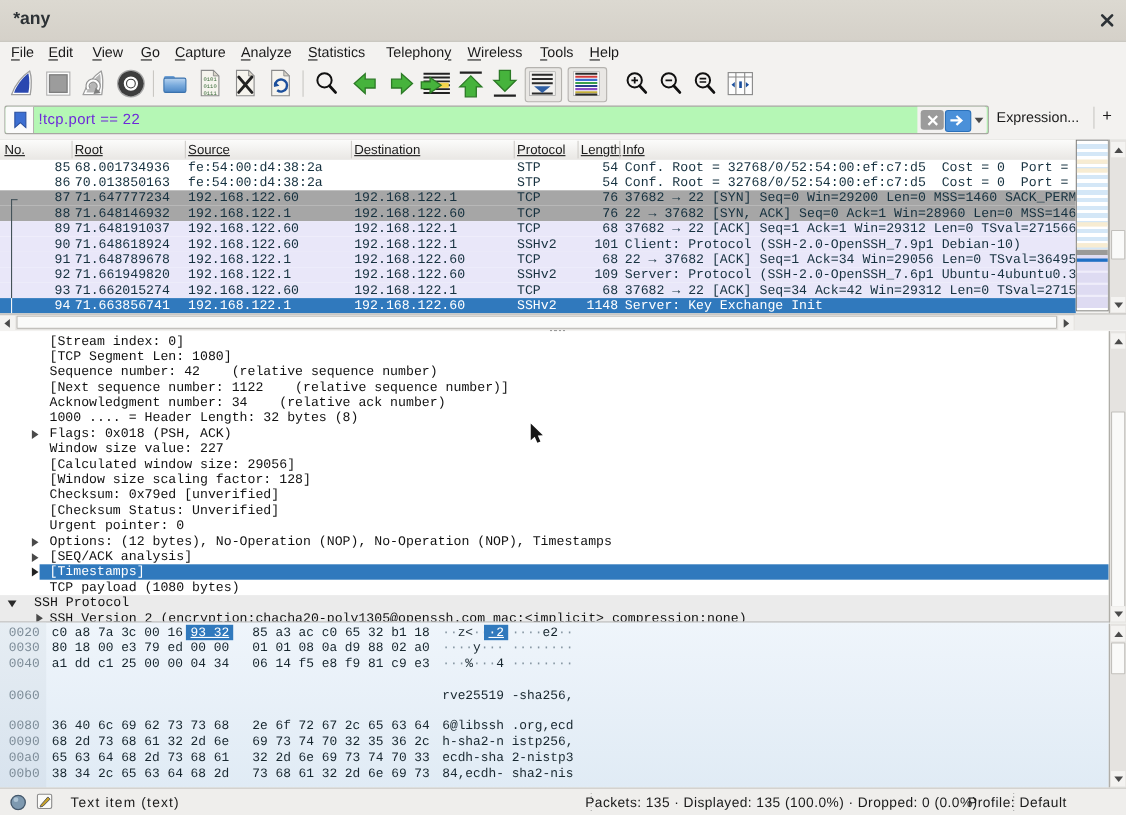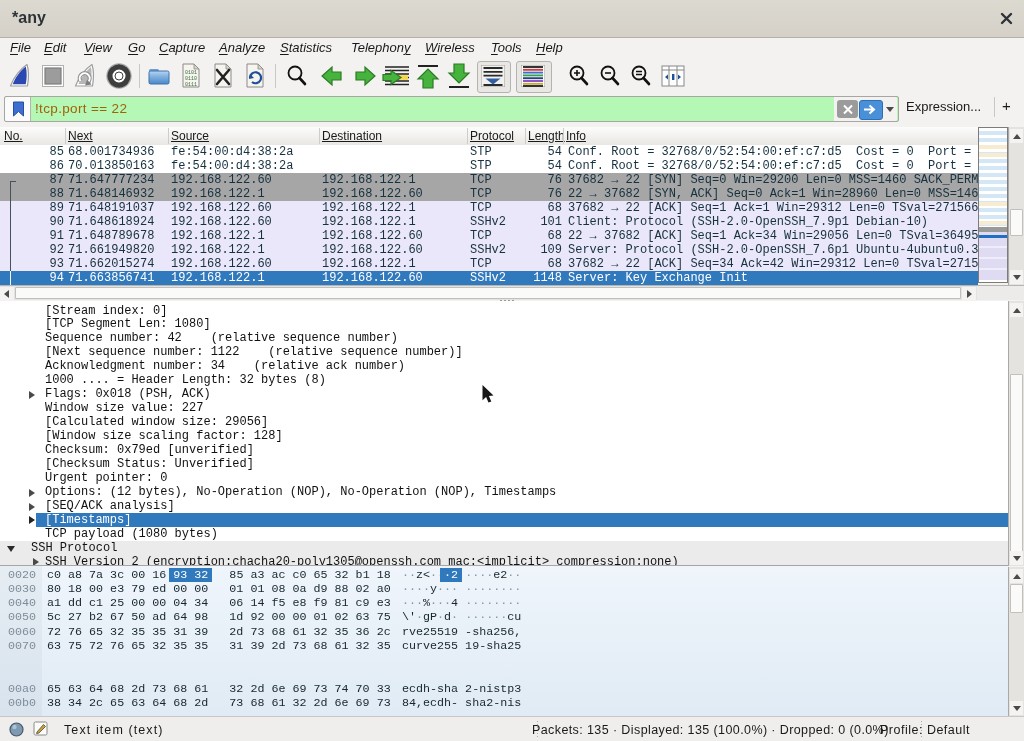--- a/index.html
+++ b/index.html
@@ -4,32 +4,32 @@
 <style>
   html,body{margin:0;padding:0;}
   body{width:1024px;height:741px;overflow:hidden;position:relative;
        font-family:"Liberation Sans",sans-serif;background:#f3f2f0;}
   .abs{position:absolute;}
   
   #titlebar{left:0;top:0;width:1024px;height:37px;
     background:linear-gradient(#dcd9d1,#d5d1c9);border-bottom:1px solid #b4b0a8;}
   #title{width:100%;text-align:left;top:9px;font-size:16px;font-weight:bold;color:#2d3236;margin-left:12px;}
   
-  #menubar{left:0;top:38px;width:1024px;height:20px;background:#f3f2f0;font-style:italic;}
+  #menubar{left:0;top:38px;width:1024px;height:20px;background:#f3f2f0;}
   .mi{top:2px;font-size:13px;color:#1a1a1a;white-space:pre;}
   .mi u{text-decoration:underline;text-underline-offset:2px;}
   
   #toolbar{left:0;top:0;width:0;height:0;}
   .tsep{top:64px;width:1px;height:24px;background:#c9c7c3;}
   .tbtn{border:1px solid #b5b3af;border-radius:3px;background:#e9e7e4;}
   
   #filterwrap{left:0;top:95px;width:1024px;height:32px;background:#f3f2f0;border-bottom:1px solid #bebcb8;}
   #ffield{left:4px;top:1px;width:893px;height:24px;background:#b5f7b5;border:1px solid #a8a6a2;border-radius:2px;}
   #fbook{left:0px;top:0px;width:25px;height:24px;background:#fbfbfb;border-right:1px solid #b5b3af;border-radius:2px 0 0 2px;}
-  #ftext{left:30px;top:4px;font-size:13.5px;color:#a16207;letter-spacing:0.35px;}
+  #ftext{left:30px;top:4px;font-size:13.5px;color:#6d28d9;letter-spacing:0.35px;}
   #fxbtn{left:832px;top:3px;width:21px;height:18px;background:#9b9b9b;border-radius:3px;}
   #fgo{left:854px;top:3px;width:22px;height:18px;background:#4a90d9;border:1px solid #2a70b9;border-radius:3px;}
   #fexpr{left:906px;top:4px;font-size:13px;color:#1a1a1a;}
   #fsep{left:994px;top:2px;width:1px;height:20px;background:#c9c7c3;}
   #fplus{left:1002px;top:2px;font-size:15px;color:#1a1a1a;}
   
   #plheader{left:0;top:127px;width:1024px;height:18px;
     background:linear-gradient(#fcfcfb,#e9e7e4);border-bottom:1px solid #c2c0bc;}
   .ph{top:2px;font-size:12px;color:#1a1a1a;text-decoration:underline;}
   .phsep{top:1px;width:1px;height:16px;background:#cfcdc9;}
@@ -56,21 +56,21 @@
   #detail{left:0;top:301px;width:1008px;height:263.5px;background:#fff;overflow:hidden;}
   .dline{position:absolute;left:0;width:1008px;height:14px;font-family:"Liberation Mono",monospace;
          font-size:12px;line-height:14px;color:#111;white-space:pre;}
   
   #hex{left:0;top:566px;width:1008px;height:150px;background:linear-gradient(#eff5fb,#e0ebf5);overflow:hidden;}
   .hline{position:absolute;left:0;width:1008px;height:14.25px;font-family:"Liberation Mono",monospace;
          font-size:11.7px;line-height:14.25px;color:#17262e;white-space:pre;}
   .hoff{position:absolute;left:8px;color:#7e8d99;}
   .hhex{position:absolute;left:47px;}
   .hasc{position:absolute;left:402px;}
-  .hsel{background:#3079bd;color:#fff;padding:0 4px;margin:0 -4px;}
+  .hsel{background:#3079bd;color:#fff;padding:0 4px;margin:0 -4px;text-decoration:underline;}
   .hd{font-style:normal;color:#8494a0;}
   
   #status{left:0;top:716px;width:1024px;height:25px;background:#efeeec;border-top:1px solid #c9c7c3;}
   .st{top:6px;font-size:12.5px;color:#1a1a1a;}
 </style>
 </head>
 <body>
 <div class="abs" id="titlebar">
     <div class="abs" id="title">*any</div>
   </div>
@@ -263,21 +263,21 @@
       <path d="M1 5.5 h9 M6.5 1.5 L11 5.5 L6.5 9.5" stroke="#fff" stroke-width="2" fill="none"></path>
     </svg>
     <div class="abs tri" style="left:881px;top:10px;border-left:4px solid transparent;border-right:4px solid transparent;border-top:5px solid #4a4a4a;"></div>
   </div>
   <div class="abs" id="fexpr">Expression...</div>
   <div class="abs" id="fsep"></div>
   <div class="abs" id="fplus">+</div>
 </div>
 <div class="abs" id="plheader">
   <div class="abs ph" style="left:4px">No.</div>
-  <div class="abs ph" style="left:68px">Next</div>
+  <div class="abs ph" style="left:68px">Root</div>
   <div class="abs ph" style="left:171px">Source</div>
   <div class="abs ph" style="left:322px">Destination</div>
   <div class="abs ph" style="left:470px">Protocol</div>
   <div class="abs ph" style="left:528px">Length</div>
   <div class="abs ph" style="left:566px">Info</div>
   <div class="abs phsep" style="left:65px"></div>
   <div class="abs phsep" style="left:168px"></div>
   <div class="abs phsep" style="left:319px"></div>
   <div class="abs phsep" style="left:467px"></div>
   <div class="abs phsep" style="left:525px"></div>
@@ -374,23 +374,23 @@
       <div class="tri" style="left:3px;top:5px;border-left:4px solid transparent;border-right:4px solid transparent;border-top:5px solid #4a4a4a;"></div>
     </div>
 </div>
 <div class="abs" style="left:500px;top:565.5px;width:16px;height:2px;background:repeating-linear-gradient(90deg,#9a9a9a 0 2px,transparent 2px 4px);"></div>
 <div class="abs" style="left:0;top:564.5px;width:1008px;height:1.5px;background:#a6a6a6;"></div>
 <div class="abs" id="hex">
   <div class="abs" style="left:0;top:0;width:42px;height:150px;background:linear-gradient(#e6edf3,#d8e3ee);"></div>
   <div class="hline" style="top:1.5px"><span class="hoff">0020</span><span class="hhex">c0 a8 7a 3c 00 16 <span class="hsel">93 32</span>   85 a3 ac c0 65 32 b1 18</span><span class="hasc"><i class="hd">·</i><i class="hd">·</i>z&lt;<i class="hd">·</i><i class="hd">·</i><span class="hsel">·2</span> <i class="hd">·</i><i class="hd">·</i><i class="hd">·</i><i class="hd">·</i>e2<i class="hd">·</i><i class="hd">·</i></span></div>
   <div class="hline" style="top:15.75px"><span class="hoff">0030</span><span class="hhex">80 18 00 e3 79 ed 00 00   01 01 08 0a d9 88 02 a0</span><span class="hasc"><i class="hd">·</i><i class="hd">·</i><i class="hd">·</i><i class="hd">·</i>y<i class="hd">·</i><i class="hd">·</i><i class="hd">·</i> <i class="hd">·</i><i class="hd">·</i><i class="hd">·</i><i class="hd">·</i><i class="hd">·</i><i class="hd">·</i><i class="hd">·</i><i class="hd">·</i></span></div>
   <div class="hline" style="top:30px"><span class="hoff">0040</span><span class="hhex">a1 dd c1 25 00 00 04 34   06 14 f5 e8 f9 81 c9 e3</span><span class="hasc"><i class="hd">·</i><i class="hd">·</i><i class="hd">·</i>%<i class="hd">·</i><i class="hd">·</i><i class="hd">·</i>4 <i class="hd">·</i><i class="hd">·</i><i class="hd">·</i><i class="hd">·</i><i class="hd">·</i><i class="hd">·</i><i class="hd">·</i><i class="hd">·</i></span></div>
-  <div class="hline" style="top:44.25px"><span class="hoff">0050</span><span class="hhex">5c 27 b2 67 50 ad 64 98   1d 92 00 00 01 02 63 75</span><span class="hasc">\'<i class="hd">·</i>gP<i class="hd">·</i>d<i class="hd">·</i> <i class="hd">·</i><i class="hd">·</i><i class="hd">·</i><i class="hd">·</i><i class="hd">·</i><i class="hd">·</i>cu</span></div>
-  <div class="hline" style="top:58.5px"><span class="hoff">0060</span><span class="hhex">72 76 65 32 35 35 31 39   2d 73 68 61 32 35 36 2c</span><span class="hasc">rve25519 -sha256,</span></div>
-  <div class="hline" style="top:72.75px"><span class="hoff">0070</span><span class="hhex">63 75 72 76 65 32 35 35   31 39 2d 73 68 61 32 35</span><span class="hasc">curve255 19-sha25</span></div>
+  <div class="hline" style="top:58.5px"><span class="hoff">0060</span><span class="hasc">rve25519 -sha256,</span></div>
+  <div class="hline" style="top:87px"><span class="hoff">0080</span><span class="hhex">36 40 6c 69 62 73 73 68   2e 6f 72 67 2c 65 63 64</span><span class="hasc">6@libssh .org,ecd</span></div>
+  <div class="hline" style="top:101.25px"><span class="hoff">0090</span><span class="hhex">68 2d 73 68 61 32 2d 6e   69 73 74 70 32 35 36 2c</span><span class="hasc">h-sha2-n istp256,</span></div>
   <div class="hline" style="top:115.5px"><span class="hoff">00a0</span><span class="hhex">65 63 64 68 2d 73 68 61   32 2d 6e 69 73 74 70 33</span><span class="hasc">ecdh-sha 2-nistp3</span></div>
   <div class="hline" style="top:129.75px"><span class="hoff">00b0</span><span class="hhex">38 34 2c 65 63 64 68 2d   73 68 61 32 2d 6e 69 73</span><span class="hasc">84,ecdh- sha2-nis</span></div>
 </div>
 <div class="abs sbv" id="hvsb" style="left:1008px;top:567px;height:149px;">
   <div class="sbtn" style="top:2px;height:14px">
       <div class="tri" style="left:3px;top:5px;border-left:4px solid transparent;border-right:4px solid transparent;border-bottom:5px solid #4a4a4a;"></div>
     </div>
   <div class="thumbv" style="top:17px;height:29px"></div>
   <div class="sbtn" style="top:134px;height:14px">
       <div class="tri" style="left:3px;top:5px;border-left:4px solid transparent;border-right:4px solid transparent;border-top:5px solid #4a4a4a;"></div>

